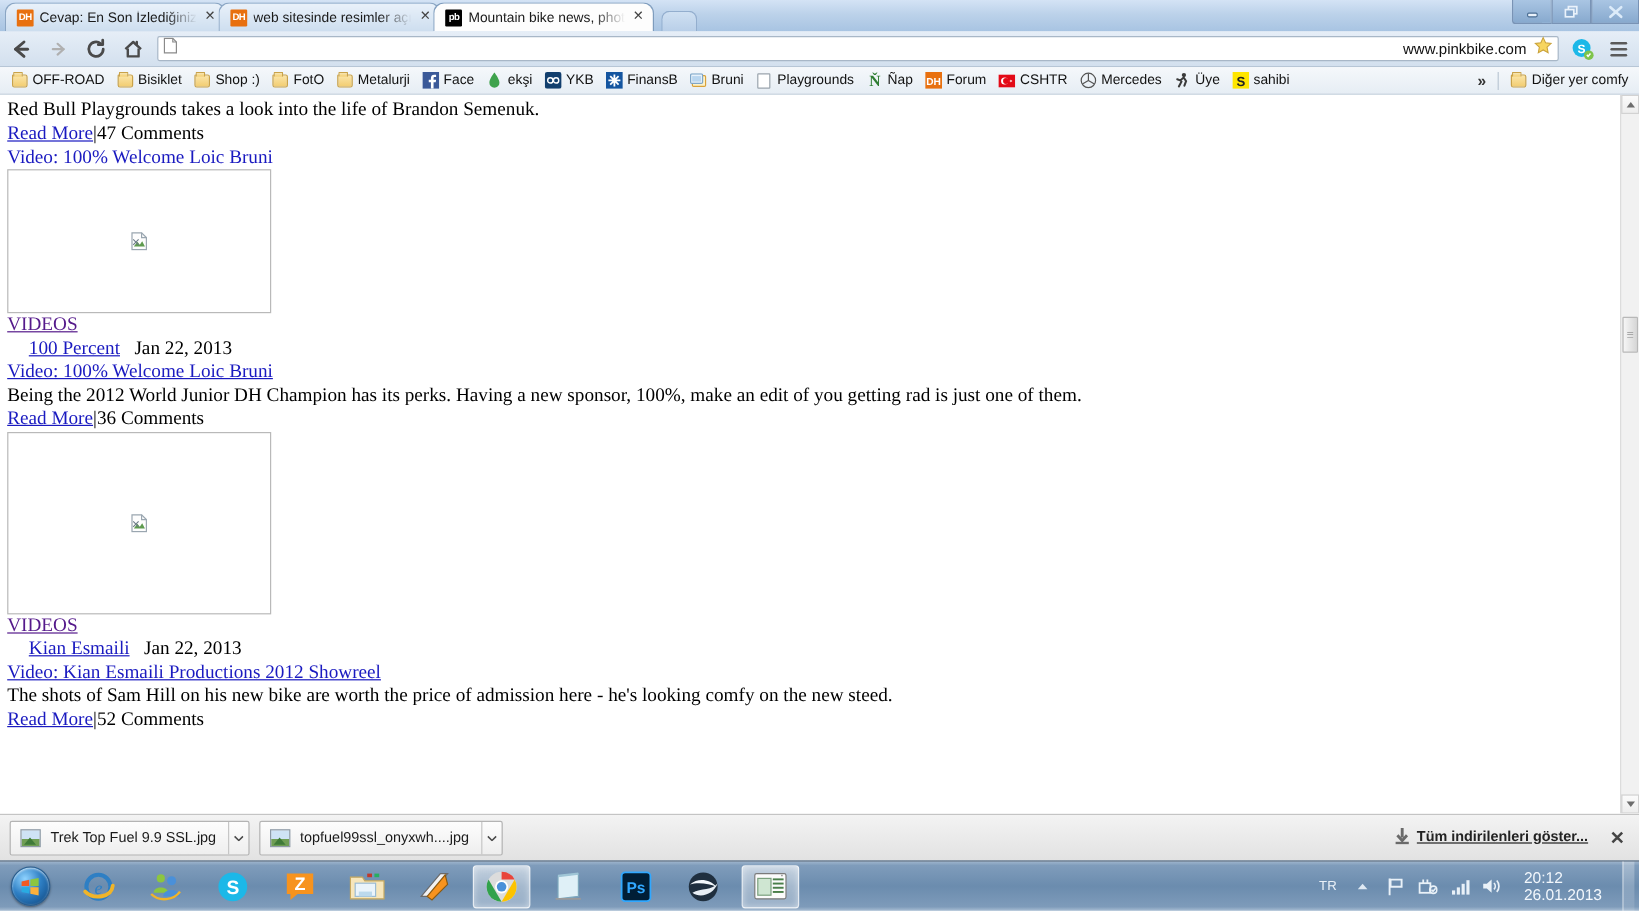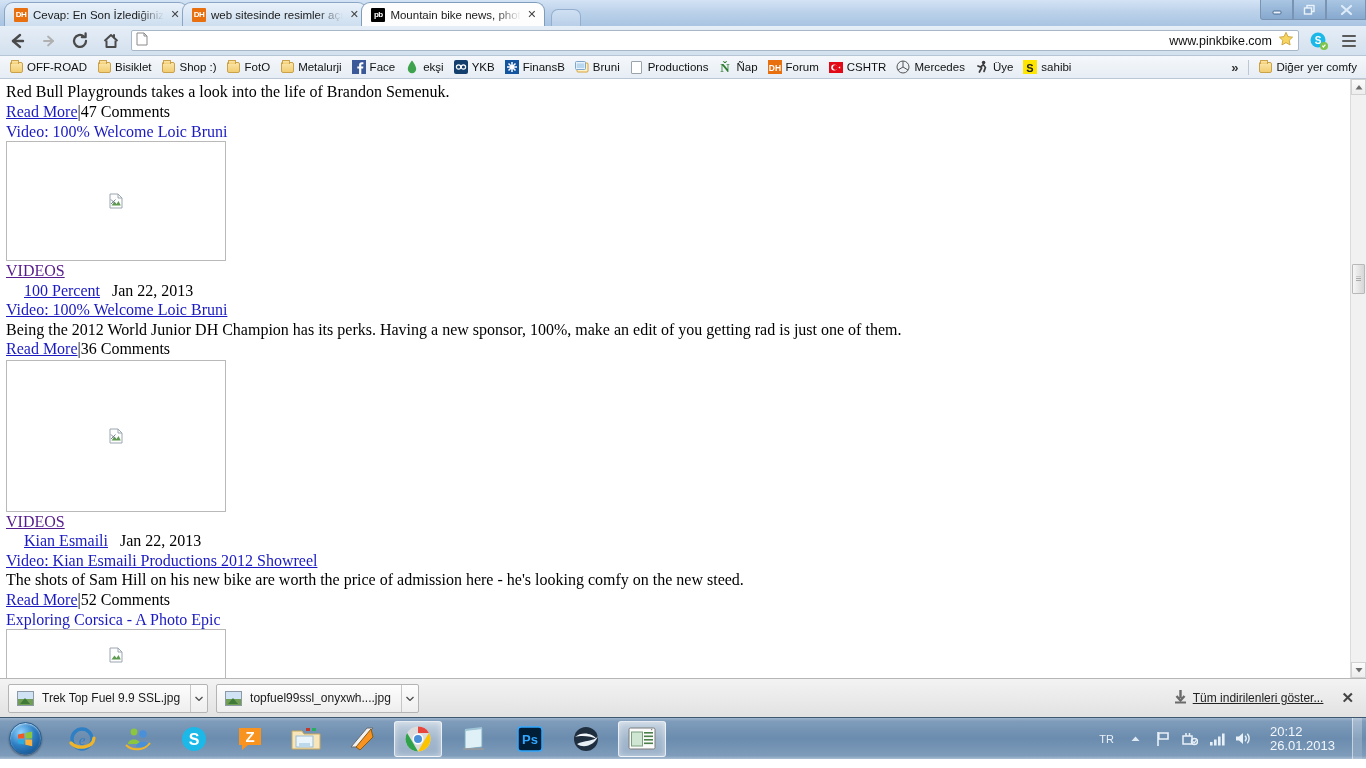--- a/index.html
+++ b/index.html
@@ -303,21 +303,21 @@
     border-bottom:6px solid #3f7a38;
   }
   .dl-name { font-size: 12px; color: #1a1a1a; white-space: nowrap; }
   .dl-arrow {
     width: 17px; height: 100%;
     border-left: 1px solid #c6c6c6;
     display:flex; align-items:center; justify-content:center;
     cursor: pointer;
   }
   .shelf-right { margin-left: auto; display:flex; align-items:center; gap:14px; }
-  .showall { display:flex; align-items:center; gap:6px; cursor:pointer;}
+  .showall { display:flex; gap:6px; cursor:pointer;font-weight:bold;}
   .showall span { font-size: 12px; color:#222; text-decoration: underline; }
   .shelf-close { font-size: 15px; color:#444; cursor:pointer; padding: 0 4px; font-weight:bold;}
 
   
   .taskbar {
     height: 42px;
     background: linear-gradient(to bottom, #9db4cc 0%, #7f9cbb 8%, #6b8cae 50%, #7e9bba 92%, #a9bed3 100%);
     border-top: 1px solid #3f5872;
     display: flex;
     align-items: center;
@@ -565,21 +565,21 @@
           <rect x="1.8" y="2.4" width="7.4" height="4.6" fill="#b9d6ef"></rect>
         </svg>
     </span>
     <span>Bruni</span>
   </div>
 
   <div class="bm">
     <span class="ic">
         <span class="page-ic"></span>
       </span>
-    <span>Productions</span>
+    <span>Playgrounds</span>
   </div>
 
   <div class="bm">
     <span class="ic">
       <svg width="14" height="14" viewBox="0 0 14 14">
           <text x="7" y="12" font-size="13" font-family="Liberation Serif" fill="#2e7d32" text-anchor="middle" font-weight="bold">Ň</text>
         </svg>
     </span>
     <span>Ñap</span>
   </div>
@@ -702,32 +702,20 @@
       <a href="#">Kian Esmaili</a><span class="date">Jan 22, 2013</span>
     </div>
     <div class="line">
       <a href="#">Video: Kian Esmaili Productions 2012 Showreel</a>
     </div>
     <div class="line">The shots of Sam Hill on his new bike are worth the price of admission here - he's looking comfy on the new steed.</div>
     <div class="line">
       <a href="#">Read More</a><span class="sep">|</span><span>52 Comments</span>
     </div>
 
-    <div class="imgblock">
-      <div class="alttext">Exploring Corsica - A Photo Epic</div>
-      <div class="brokenimg short">
-        <span class="glyph">
-          <svg width="14" height="16" viewBox="0 0 14 16">
-            <path d="M1 1 H9 L13 5 V15 H1 Z" fill="#fdfdfd" stroke="#9aa6b0"></path>
-            <path d="M9 1 V5 H13" fill="none" stroke="#9aa6b0"></path>
-            <path d="M2.5 12.5 L5.5 8.5 L7.5 11 L9.5 8 L11.8 12.5 Z" fill="#5f9b4f"></path>
-          </svg>
-        </span>
-      </div>
-    </div>
 
   </div>
 
   <div class="scrollbar">
     <div class="sb-arrow">
       <svg width="8" height="6" viewBox="0 0 8 6">
           <path d="M4 1 L7.5 5.5 H0.5 Z" fill="#6d6d6d"></path>
         </svg>
     </div>
     <div class="sb-thumb"></div>

